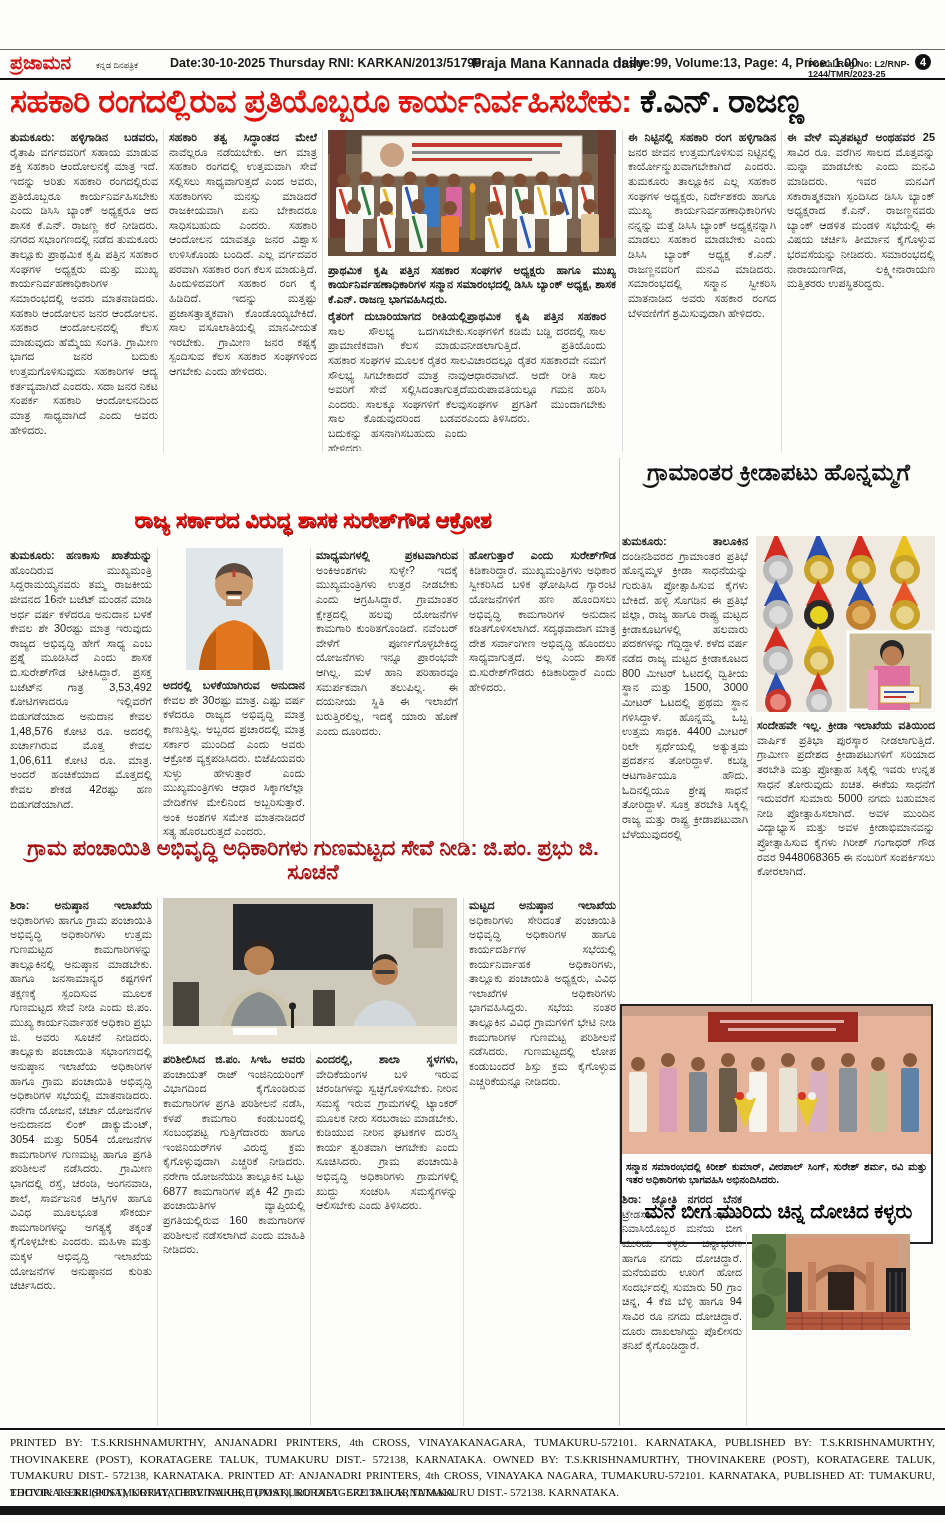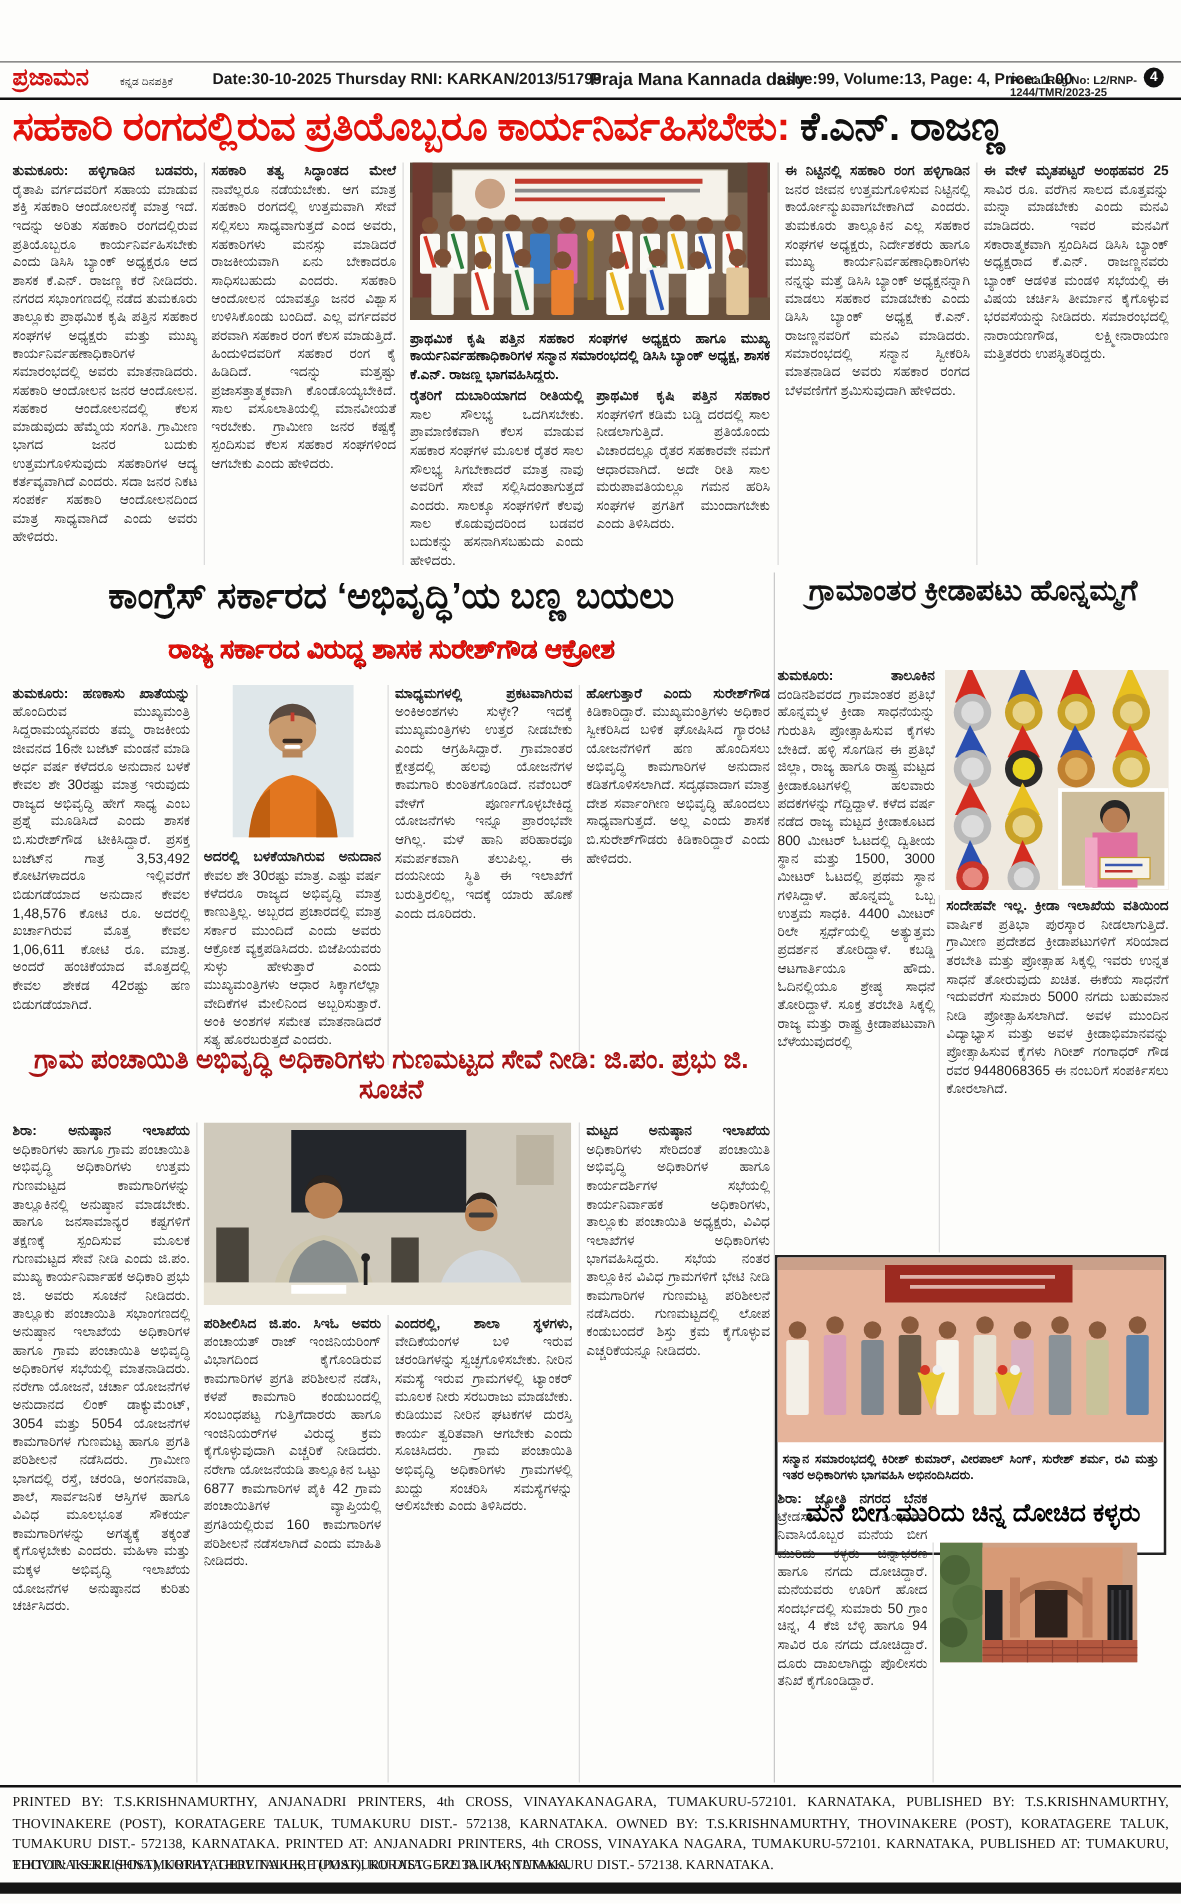--- a/index.html
+++ b/index.html
@@ -117,32 +117,31 @@
           <circle cx="230" cy="78" r="7" fill="#7d5036"></circle>
             <rect x="221" y="86" width="18" height="36" rx="2" fill="#fdfdf8"></rect>
           <circle cx="262" cy="76" r="7" fill="#7d5036"></circle>
             <rect x="253" y="84" width="18" height="38" rx="2" fill="#e3c79a"></rect>
         </g>
         <rect x="142" y="62" width="5" height="48" fill="#9a7a20"></rect>
         <ellipse cx="144.5" cy="58" rx="3" ry="5" fill="#f0a020"></ellipse>
       </svg>
     </figure>
     <div class="cap" style="margin-top:3px;height:42px">ಪ್ರಾಥಮಿಕ ಕೃಷಿ ಪತ್ತಿನ ಸಹಕಾರ ಸಂಘಗಳ ಅಧ್ಯಕ್ಷರು ಹಾಗೂ ಮುಖ್ಯ ಕಾರ್ಯನಿರ್ವಹಣಾಧಿಕಾರಿಗಳ ಸನ್ಮಾನ ಸಮಾರಂಭದಲ್ಲಿ ಡಿಸಿಸಿ ಬ್ಯಾಂಕ್ ಅಧ್ಯಕ್ಷ, ಶಾಸಕ ಕೆ.ಎನ್. ರಾಜಣ್ಣ ಭಾಗವಹಿಸಿದ್ದರು.</div>
-    <div style="display:flex;gap:10px;margin-top:4px">
+    <div style="display:flex;margin-top:4px">
       <div class="bodytxt" style="width:139px;height:142px">ರೈತರಿಗೆ ದುಬಾರಿಯಾಗದ ರೀತಿಯಲ್ಲಿ ಸಾಲ ಸೌಲಭ್ಯ ಒದಗಿಸಬೇಕು. ಪ್ರಾಮಾಣಿಕವಾಗಿ ಕೆಲಸ ಮಾಡುವ ಸಹಕಾರ ಸಂಘಗಳ ಮೂಲಕ ರೈತರ ಸಾಲ ಸೌಲಭ್ಯ ಸಿಗಬೇಕಾದರೆ ಮಾತ್ರ ನಾವು ಅವರಿಗೆ ಸೇವೆ ಸಲ್ಲಿಸಿದಂತಾಗುತ್ತದೆ ಎಂದರು. ಸಾಲಕ್ಕೂ ಸಂಘಗಳಿಗೆ ಕೆಲವು ಸಾಲ ಕೊಡುವುದರಿಂದ ಬಡವರ ಬದುಕನ್ನು ಹಸನಾಗಿಸಬಹುದು ಎಂದು ಹೇಳಿದರು.</div>
       <div class="bodytxt" style="width:139px;height:142px">ಪ್ರಾಥಮಿಕ ಕೃಷಿ ಪತ್ತಿನ ಸಹಕಾರ ಸಂಘಗಳಿಗೆ ಕಡಿಮೆ ಬಡ್ಡಿ ದರದಲ್ಲಿ ಸಾಲ ನೀಡಲಾಗುತ್ತಿದೆ. ಪ್ರತಿಯೊಂದು ವಿಚಾರದಲ್ಲೂ ರೈತರ ಸಹಕಾರವೇ ನಮಗೆ ಆಧಾರವಾಗಿದೆ. ಅದೇ ರೀತಿ ಸಾಲ ಮರುಪಾವತಿಯಲ್ಲೂ ಗಮನ ಹರಿಸಿ ಸಂಘಗಳ ಪ್ರಗತಿಗೆ ಮುಂದಾಗಬೇಕು ಎಂದು ತಿಳಿಸಿದರು.</div>
     </div>
   </div>
 
   <div class="abs gut" style="left:622px;top:130px;height:322px"></div>
   <div class="abs bodytxt" style="left:628px;top:130px;width:148px;height:322px">ಈ ನಿಟ್ಟಿನಲ್ಲಿ ಸಹಕಾರಿ ರಂಗ ಹಳ್ಳಿಗಾಡಿನ ಜನರ ಜೀವನ ಉತ್ತಮಗೊಳಿಸುವ ನಿಟ್ಟಿನಲ್ಲಿ ಕಾರ್ಯೋನ್ಮುಖವಾಗಬೇಕಾಗಿದೆ ಎಂದರು. ತುಮಕೂರು ತಾಲ್ಲೂಕಿನ ಎಲ್ಲ ಸಹಕಾರ ಸಂಘಗಳ ಅಧ್ಯಕ್ಷರು, ನಿರ್ದೇಶಕರು ಹಾಗೂ ಮುಖ್ಯ ಕಾರ್ಯನಿರ್ವಹಣಾಧಿಕಾರಿಗಳು ನನ್ನನ್ನು ಮತ್ತೆ ಡಿಸಿಸಿ ಬ್ಯಾಂಕ್ ಅಧ್ಯಕ್ಷನನ್ನಾಗಿ ಮಾಡಲು ಸಹಕಾರ ಮಾಡಬೇಕು ಎಂದು ಡಿಸಿಸಿ ಬ್ಯಾಂಕ್ ಅಧ್ಯಕ್ಷ ಕೆ.ಎನ್. ರಾಜಣ್ಣನವರಿಗೆ ಮನವಿ ಮಾಡಿದರು. ಸಮಾರಂಭದಲ್ಲಿ ಸನ್ಮಾನ ಸ್ವೀಕರಿಸಿ ಮಾತನಾಡಿದ ಅವರು ಸಹಕಾರ ರಂಗದ ಬೆಳವಣಿಗೆಗೆ ಶ್ರಮಿಸುವುದಾಗಿ ಹೇಳಿದರು.</div>
   <div class="abs gut" style="left:781px;top:130px;height:322px"></div>
   <div class="abs bodytxt" style="left:787px;top:130px;width:148px;height:322px">ಈ ವೇಳೆ ಮೃತಪಟ್ಟರೆ ಅಂಥಹವರ 25 ಸಾವಿರ ರೂ. ವರೆಗಿನ ಸಾಲದ ಮೊತ್ತವನ್ನು ಮನ್ನಾ ಮಾಡಬೇಕು ಎಂದು ಮನವಿ ಮಾಡಿದರು. ಇವರ ಮನವಿಗೆ ಸಕಾರಾತ್ಮಕವಾಗಿ ಸ್ಪಂದಿಸಿದ ಡಿಸಿಸಿ ಬ್ಯಾಂಕ್ ಅಧ್ಯಕ್ಷರಾದ ಕೆ.ಎನ್. ರಾಜಣ್ಣನವರು ಬ್ಯಾಂಕ್ ಆಡಳಿತ ಮಂಡಳಿ ಸಭೆಯಲ್ಲಿ ಈ ವಿಷಯ ಚರ್ಚಿಸಿ ತೀರ್ಮಾನ ಕೈಗೊಳ್ಳುವ ಭರವಸೆಯನ್ನು ನೀಡಿದರು. ಸಮಾರಂಭದಲ್ಲಿ ನಾರಾಯಣಗೌಡ, ಲಕ್ಷ್ಮೀನಾರಾಯಣ ಮತ್ತಿತರರು ಉಪಸ್ಥಿತರಿದ್ದರು.</div>
 
-  <div class="abs hl2" style="left:10px;top:462px">ಕಾಂಗ್ರೆಸ್ ಸರ್ಕಾರದ ‘ಅಭಿವೃದ್ಧಿ’ಯ ಬಣ್ಣ ಬಯಲು</div>
   <div class="abs sub2" style="left:10px;top:508px">ರಾಜ್ಯ ಸರ್ಕಾರದ ವಿರುದ್ಧ ಶಾಸಕ ಸುರೇಶ್‌ಗೌಡ ಆಕ್ರೋಶ</div>
 
   <div class="abs bodytxt" style="left:10px;top:548px;width:142px;height:304px">ತುಮಕೂರು: ಹಣಕಾಸು ಖಾತೆಯನ್ನು ಹೊಂದಿರುವ ಮುಖ್ಯಮಂತ್ರಿ ಸಿದ್ದರಾಮಯ್ಯನವರು ತಮ್ಮ ರಾಜಕೀಯ ಜೀವನದ 16ನೇ ಬಜೆಟ್ ಮಂಡನೆ ಮಾಡಿ ಅರ್ಧ ವರ್ಷ ಕಳೆದರೂ ಅನುದಾನ ಬಳಕೆ ಕೇವಲ ಶೇ 30ರಷ್ಟು ಮಾತ್ರ ಇರುವುದು ರಾಜ್ಯದ ಅಭಿವೃದ್ಧಿ ಹೇಗೆ ಸಾಧ್ಯ ಎಂಬ ಪ್ರಶ್ನೆ ಮೂಡಿಸಿದೆ ಎಂದು ಶಾಸಕ ಬಿ.ಸುರೇಶ್‌ಗೌಡ ಟೀಕಿಸಿದ್ದಾರೆ. ಪ್ರಸಕ್ತ ಬಜೆಟ್‌ನ ಗಾತ್ರ 3,53,492 ಕೋಟಿಗಳಾದರೂ ಇಲ್ಲಿವರೆಗೆ ಬಿಡುಗಡೆಯಾದ ಅನುದಾನ ಕೇವಲ 1,48,576 ಕೋಟಿ ರೂ. ಅದರಲ್ಲಿ ಖರ್ಚಾಗಿರುವ ಮೊತ್ತ ಕೇವಲ 1,06,611 ಕೋಟಿ ರೂ. ಮಾತ್ರ. ಅಂದರೆ ಹಂಚಿಕೆಯಾದ ಮೊತ್ತದಲ್ಲಿ ಕೇವಲ ಶೇಕಡ 42ರಷ್ಟು ಹಣ ಬಿಡುಗಡೆಯಾಗಿದೆ.</div>
   <div class="abs gut" style="left:157px;top:548px;height:304px"></div>
   <div class="abs" style="left:163px;top:548px;width:142px;height:304px">
     <figure style="width:97px;margin:0 auto">
       <svg width="97" height="122" viewBox="0 0 97 122">
         <rect width="97" height="122" fill="#dfe7ea"></rect>
         <circle cx="48" cy="36" r="19" fill="#c89a6e"></circle>
         <path d="M29 32 Q32 16 48 15 Q64 16 67 32 Q60 24 48 24 Q36 24 29 32 Z" fill="#5a4a40"></path>

